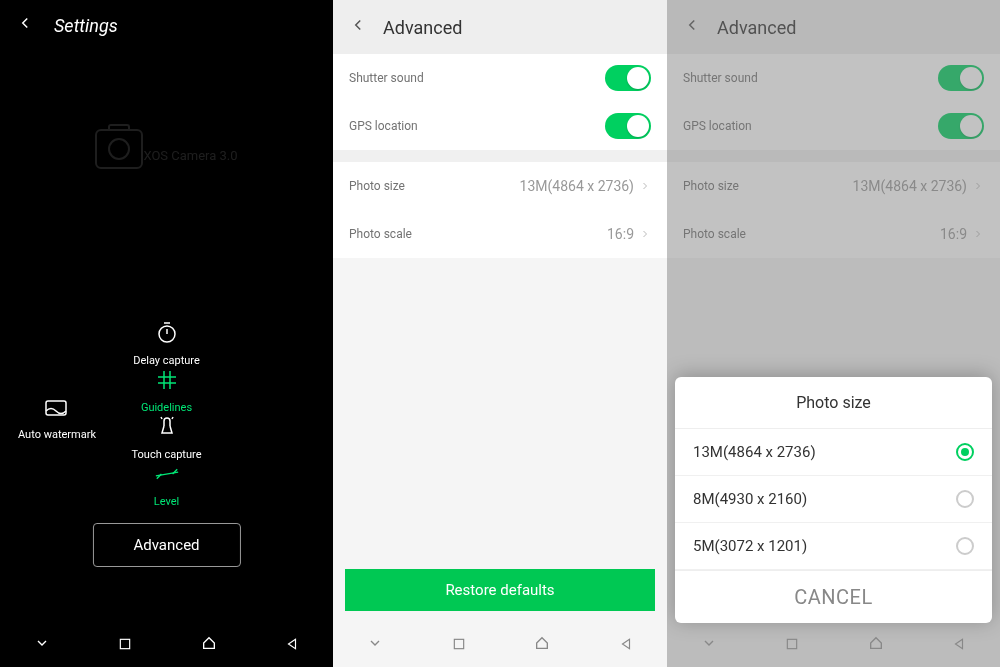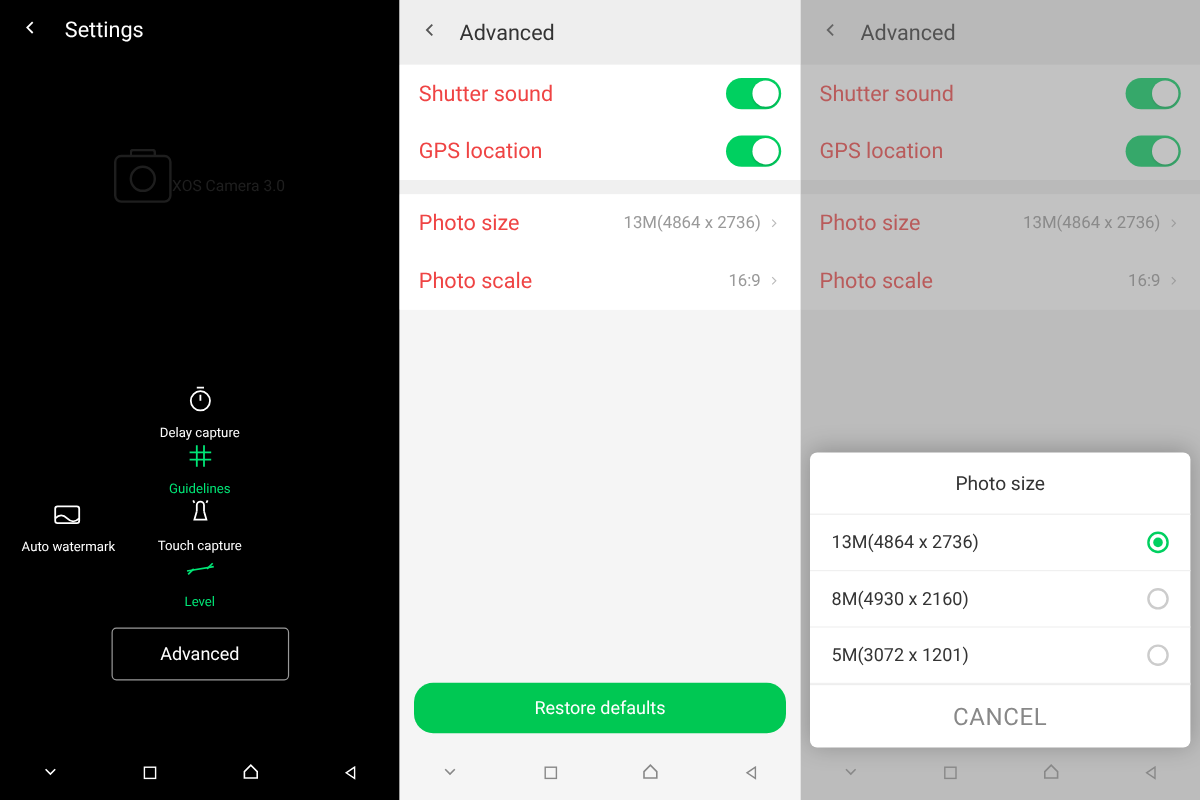--- a/index.html
+++ b/index.html
@@ -5,55 +5,55 @@
     * { margin: 0; padding: 0; box-sizing: border-box; font-family: -apple-system, BlinkMacSystemFont, 'Segoe UI', Roboto, sans-serif; }
     body { display: flex; width: 1000px; height: 667px; background: #fff; }
     .panel { position: relative; height: 100%; overflow: hidden; }
     .panel-1 { width: 333px; background: #000; color: #fff; }
     .panel-2 { width: 334px; background: #f5f5f5; color: #333; }
     .panel-3 { width: 333px; background: #f5f5f5; color: #333; }
     
     
     .dark-header { display: flex; align-items: center; padding: 14px 16px; }
     .dark-header .back { margin-right: 20px; }
-    .dark-header .title { font-size: 18px; font-weight: 400; }
+    .dark-header .title { font-size: 18px; font-weight: 400; font-style: italic; }
     .dark-viewport { position: absolute; top: 55px; left: 0; right: 0; height: 200px; display: flex; flex-direction: row; align-items: center; justify-content: center; opacity: 0.22; }
     .cam-icon { width: 48px; height: 40px; border: 2px solid #888; border-radius: 6px; position: relative; margin-bottom: 12px; }
     .cam-icon::before { content: ''; position: absolute; top: -7px; left: 50%; transform: translateX(-50%); width: 18px; height: 5px; border: 2px solid #888; border-bottom: none; border-radius: 3px 3px 0 0; }
     .cam-icon::after { content: ''; position: absolute; top: 50%; left: 50%; transform: translate(-50%, -50%); width: 18px; height: 18px; border: 2px solid #888; border-radius: 50%; }
     .cam-label { font-size: 13px; color: #888; }
     
     .option-row-1 { position: absolute; top: 320px; left: 0; right: 0; display: flex; justify-content: space-around; padding: 0 8px; flex-direction: column; }
-    .option-row-2 { position: absolute; top: 415px; left: 0; right: 0; display: flex; padding-left: 18px; }
+    .option-row-2 { position: absolute; top: 394px; left: 0; right: 0; display: flex; padding-left: 18px; }
     .option { display: flex; flex-direction: column; align-items: center; gap: 8px; min-width: 70px; }
     .option .icon-slot { width: 26px; height: 26px; display: flex; align-items: center; justify-content: center; }
     .option .opt-label { font-size: 11px; color: #fff; white-space: nowrap; }
     .option.active .opt-label { color: #00E676; }
     .option.active svg { stroke: #00E676; }
     
     .advanced-btn { position: absolute; bottom: 100px; left: 50%; transform: translateX(-50%); padding: 12px 40px; border: 1px solid #999; border-radius: 4px; color: #fff; font-size: 15px; background: transparent; }
     
     .nav-bar { position: absolute; bottom: 0; left: 0; right: 0; height: 44px; display: flex; justify-content: space-around; align-items: center; }
     .panel-1 .nav-bar svg { stroke: #fff; }
     .panel-2 .nav-bar svg, .panel-3 .nav-bar svg { stroke: #888; }
     
     
     .light-header { display: flex; align-items: center; padding: 14px 16px; background: #eee; height: 54px; }
     .light-header .back { margin-right: 16px; }
     .light-header .title { font-size: 18px; color: #333; }
     .setting-group { background: #fff; }
     .setting-row { display: flex; align-items: center; justify-content: space-between; padding: 14px 16px; background: #fff; height: 48px; }
-    .setting-row .label { font-size: 18px; color: #ef4444; }
+    .setting-row .label { font-size: 12px; color: #737373; }
     .setting-row .value { font-size: 14px; color: #999; display: flex; align-items: center; gap: 5px; }
     .divider { height: 12px; background: #f0f0f0; }
     
     .toggle { width: 46px; height: 26px; background: #00D060; border-radius: 13px; position: relative; }
     .toggle::after { content: ''; position: absolute; right: 2px; top: 2px; width: 22px; height: 22px; background: #fff; border-radius: 50%; box-shadow: 0 1px 2px rgba(0,0,0,0.2); }
     
-    .restore-btn { position: absolute; bottom: 56px; left: 12px; right: 12px; height: 42px; background: #00C853; color: #fff; border-radius: 16px; display: flex; align-items: center; justify-content: center; font-size: 15px; }
+    .restore-btn { position: absolute; bottom: 56px; left: 12px; right: 12px; height: 42px; background: #00C853; color: #fff; border-radius: 0; display: flex; align-items: center; justify-content: center; font-size: 15px; }
     
     
     .overlay { position: absolute; inset: 0; background: rgba(120,120,120,0.45); }
     .sheet { position: absolute; bottom: 44px; left: 8px; right: 8px; background: #fff; border-radius: 6px; box-shadow: 0 -2px 20px rgba(0,0,0,0.25); }
     .sheet-title { text-align: center; padding: 16px; font-size: 16px; color: #333; border-bottom: 1px solid #eee; }
     .sheet-row { display: flex; align-items: center; justify-content: space-between; padding: 14px 18px; border-bottom: 1px solid #f0f0f0; }
     .sheet-row:last-of-type { border-bottom: none; }
     .sheet-row .label { font-size: 15px; color: #333; }
     .radio { width: 18px; height: 18px; border: 2px solid #ccc; border-radius: 50%; position: relative; }
     .radio.selected { border-color: #00D060; }

